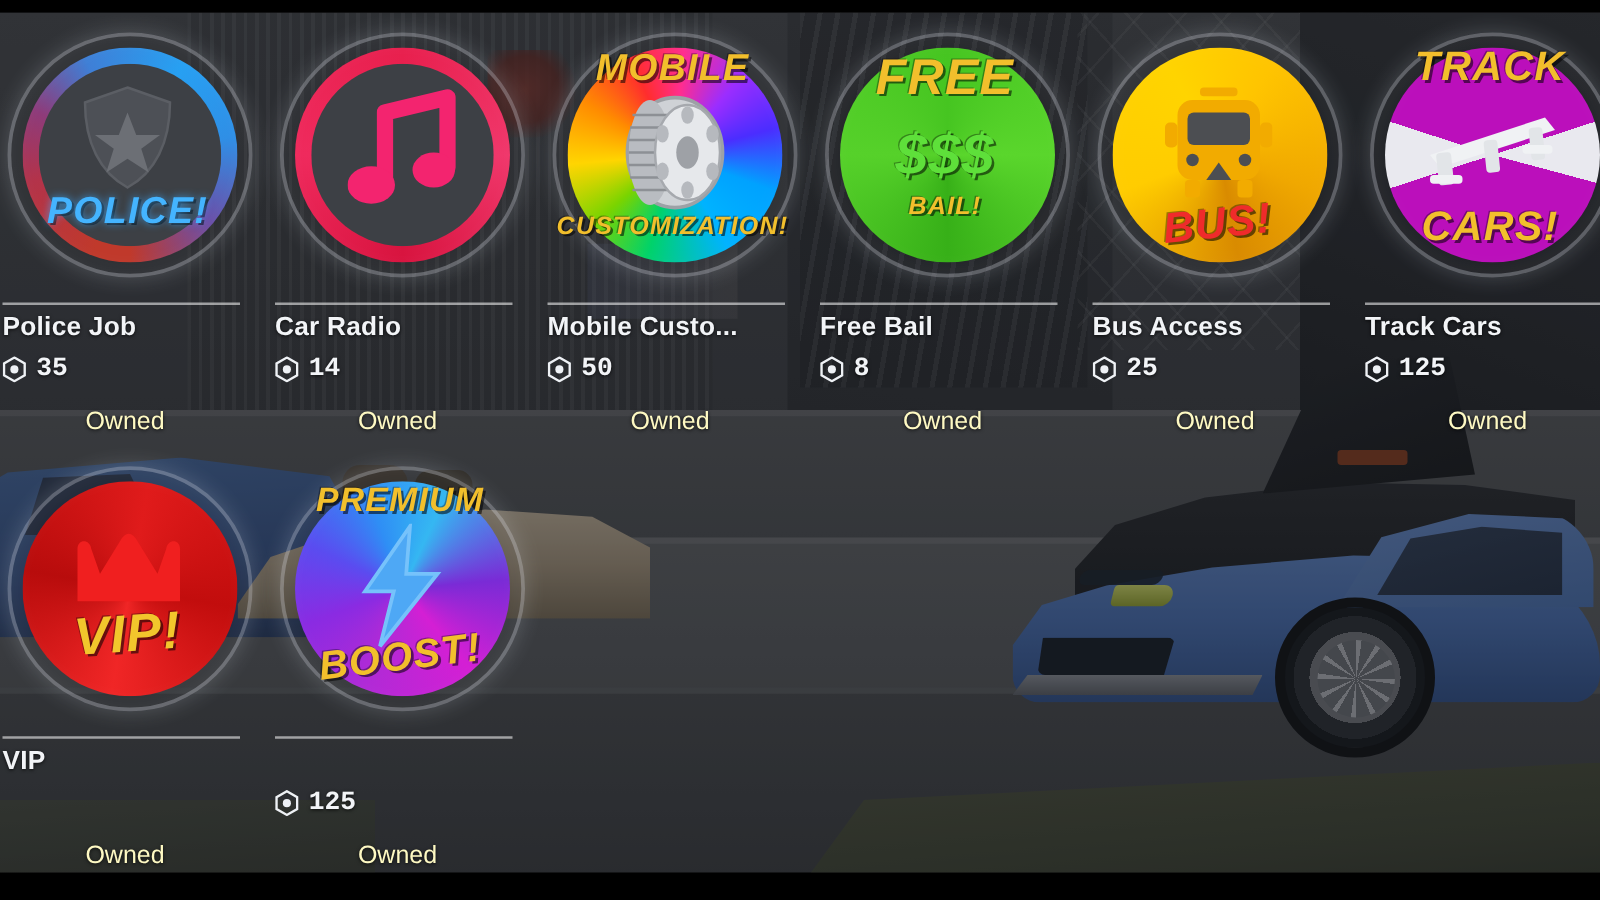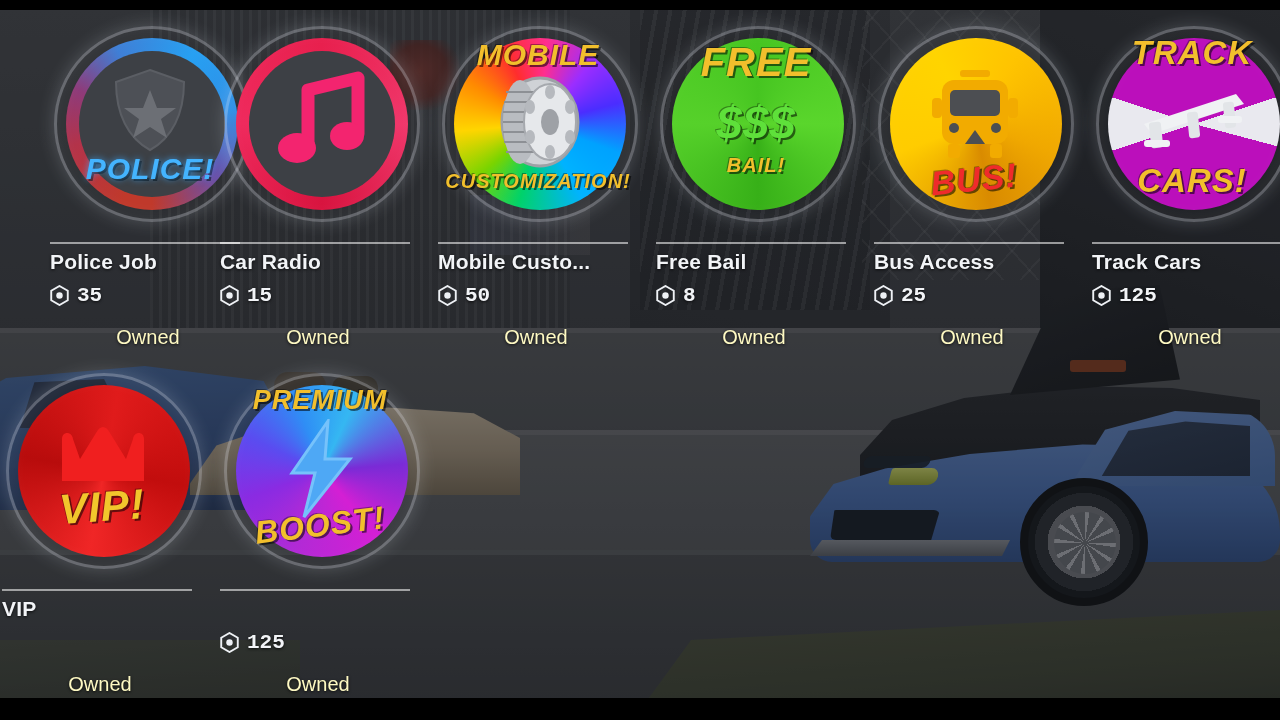--- a/index.html
+++ b/index.html
@@ -427,21 +427,21 @@
       <div class="grille"></div>
       <div class="splitter"></div>
       <div class="wheel"></div>
     </div>
 
     <div id="scene-tint"></div>
   </div>
 
   <div id="grid">
 
-    <div class="card" style="left:0px; top:8px;margin-left:48px;">
+    <div class="card" style="left:0px; top:8px;">
       <div class="badge-wrap">
         <div class="badge">
           <div class="disc"></div>
           <div class="ring ring-police"></div>
           <div class="halo"></div>
           <svg class="shield" viewBox="0 0 76 84">
             <path d="M38 2 L72 14 C72 46 60 70 38 82 C16 70 4 46 4 14 Z" fill="#4d5056" stroke="#5b5e64" stroke-width="2"></path>
             <path d="M38 22 L45 40 L64 40 L49 51 L55 70 L38 59 L21 70 L27 51 L12 40 L31 40 Z" fill="#6c6f75"></path>
           </svg>
           <div class="art-text glow-blue" style="top:128px; font-size:30px;">POLICE!</div>
@@ -472,21 +472,21 @@
           </svg>
         </div>
       </div>
       <div class="divider"></div>
       <div class="title">Car Radio</div>
       <div class="price-row">
         <svg class="robux-icon" viewBox="0 0 20 22">
           <path d="M10 1 L18.7 6 L18.7 16 L10 21 L1.3 16 L1.3 6 Z" fill="none" stroke="#eef1f5" stroke-width="2"></path>
           <circle cx="10" cy="11" r="3.4" fill="#eef1f5"></circle>
         </svg>
-        <span class="price">15</span>
+        <span class="price">14</span>
       </div>
       <div class="owned">Owned</div>
     </div>
 
     <div class="card" style="left:436px; top:8px;">
       <div class="badge-wrap">
         <div class="badge">
           <div class="disc"></div>
           <div class="ring ring-rainbow"></div>
           <div class="halo"></div>

